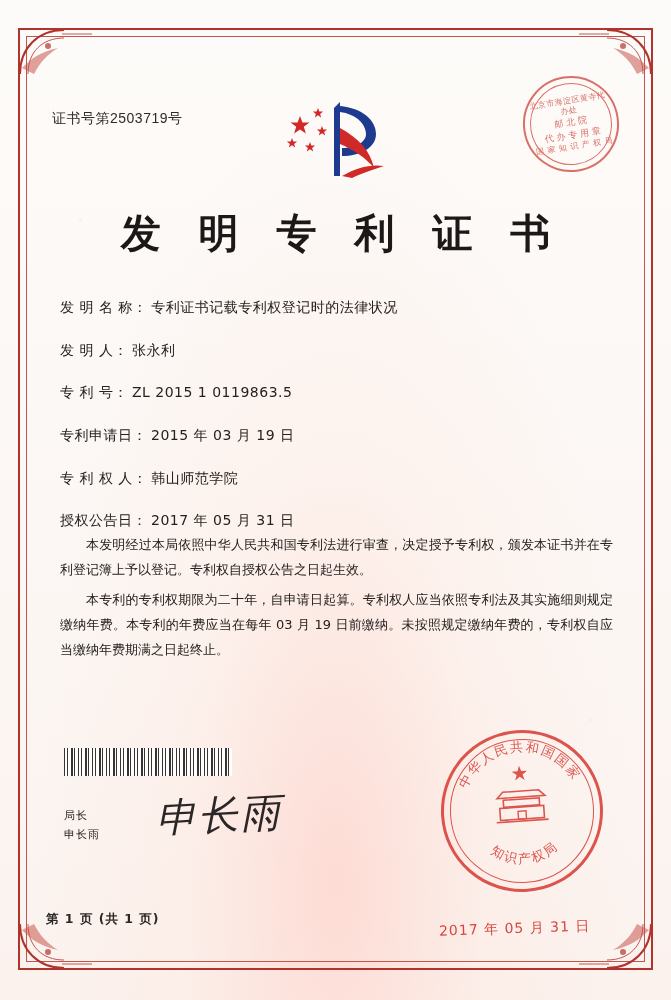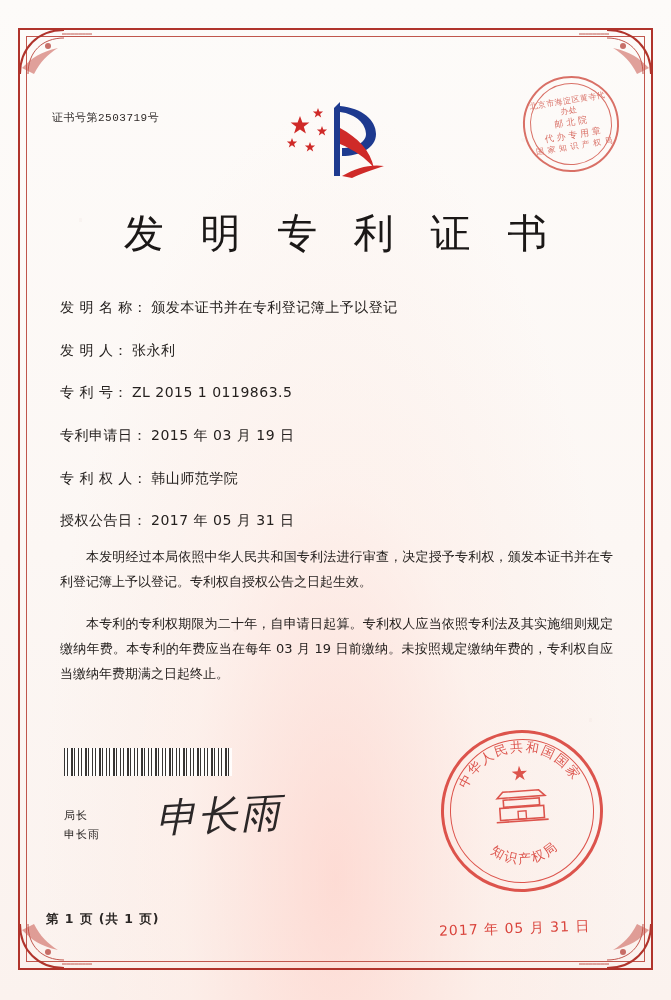--- a/index.html
+++ b/index.html
@@ -52,22 +52,22 @@
   
   .content {
     position: absolute;
     left: 46px; right: 46px; top: 58px; bottom: 56px;
   }
 
   .cert-no {
     position: absolute;
     left: 6px;
     top: 52px;
-    font-family: Liberation Mono, monospace;
-    font-size: 11px;
+    font-family: Liberation Sans, sans-serif;
+    font-size: 14px;
     color: #2e2a28;
     letter-spacing: 0.5px;
   }
 
   
   .logo {
     position: absolute;
     left: 50%;
     transform: translateX(-50%);
     top: 40px;
@@ -112,21 +112,21 @@
   .stamp-topright .l3 { font-size: 9px; }
   .stamp-topright .l4 { letter-spacing: 0.5px; }
 
   .doc-title {
     position: absolute;
     left: 0; right: 0;
     top: 148px;
     text-align: center;
     font-family: "DejaVu Serif", "Liberation Serif", serif;
     font-size: 40px;
-    font-weight: normal;
+    font-weight: bold;
     letter-spacing: 12px;
     color: #1b1817;
     text-indent: 12px;
   }
 
   .fields {
     position: absolute;
     left: 14px;
     right: 10px;
     top: 240px;
@@ -153,21 +153,21 @@
     position: absolute;
     left: 14px;
     right: 12px;
     top: 470px;
     font-size: 13px;
     color: #25211f;
     line-height: 1.95;
     text-align: justify;
   }
   .paras p {
-    margin: 16px 0 3px 0;
+    margin: 4px 0 3px 0;
     text-indent: 26px;
   }
 
   
   .barcode {
     position: absolute;
     left: 18px;
     top: 690px;
     width: 168px;
     height: 28px;
@@ -365,21 +365,21 @@
         <div class="l4">国 家 知 识 产 权 局</div>
       </div>
     </div>
 
     <div class="doc-title">发 明 专 利 证 书</div>
 
     <div class="fields">
 
       <div class="field">
         <span class="label">发 明 名 称：</span>
-        <span class="value">颁发本证书并在专利登记簿上予以登记</span>
+        <span class="value">专利证书记载专利权登记时的法律状况</span>
       </div>
 
       <div class="field">
         <span class="label">发 明 人：</span>
         <span class="value">张永利</span>
       </div>
 
       <div class="field">
         <span class="label">专 利 号：</span>
         <span class="value">ZL 2015 1 0119863.5</span>

